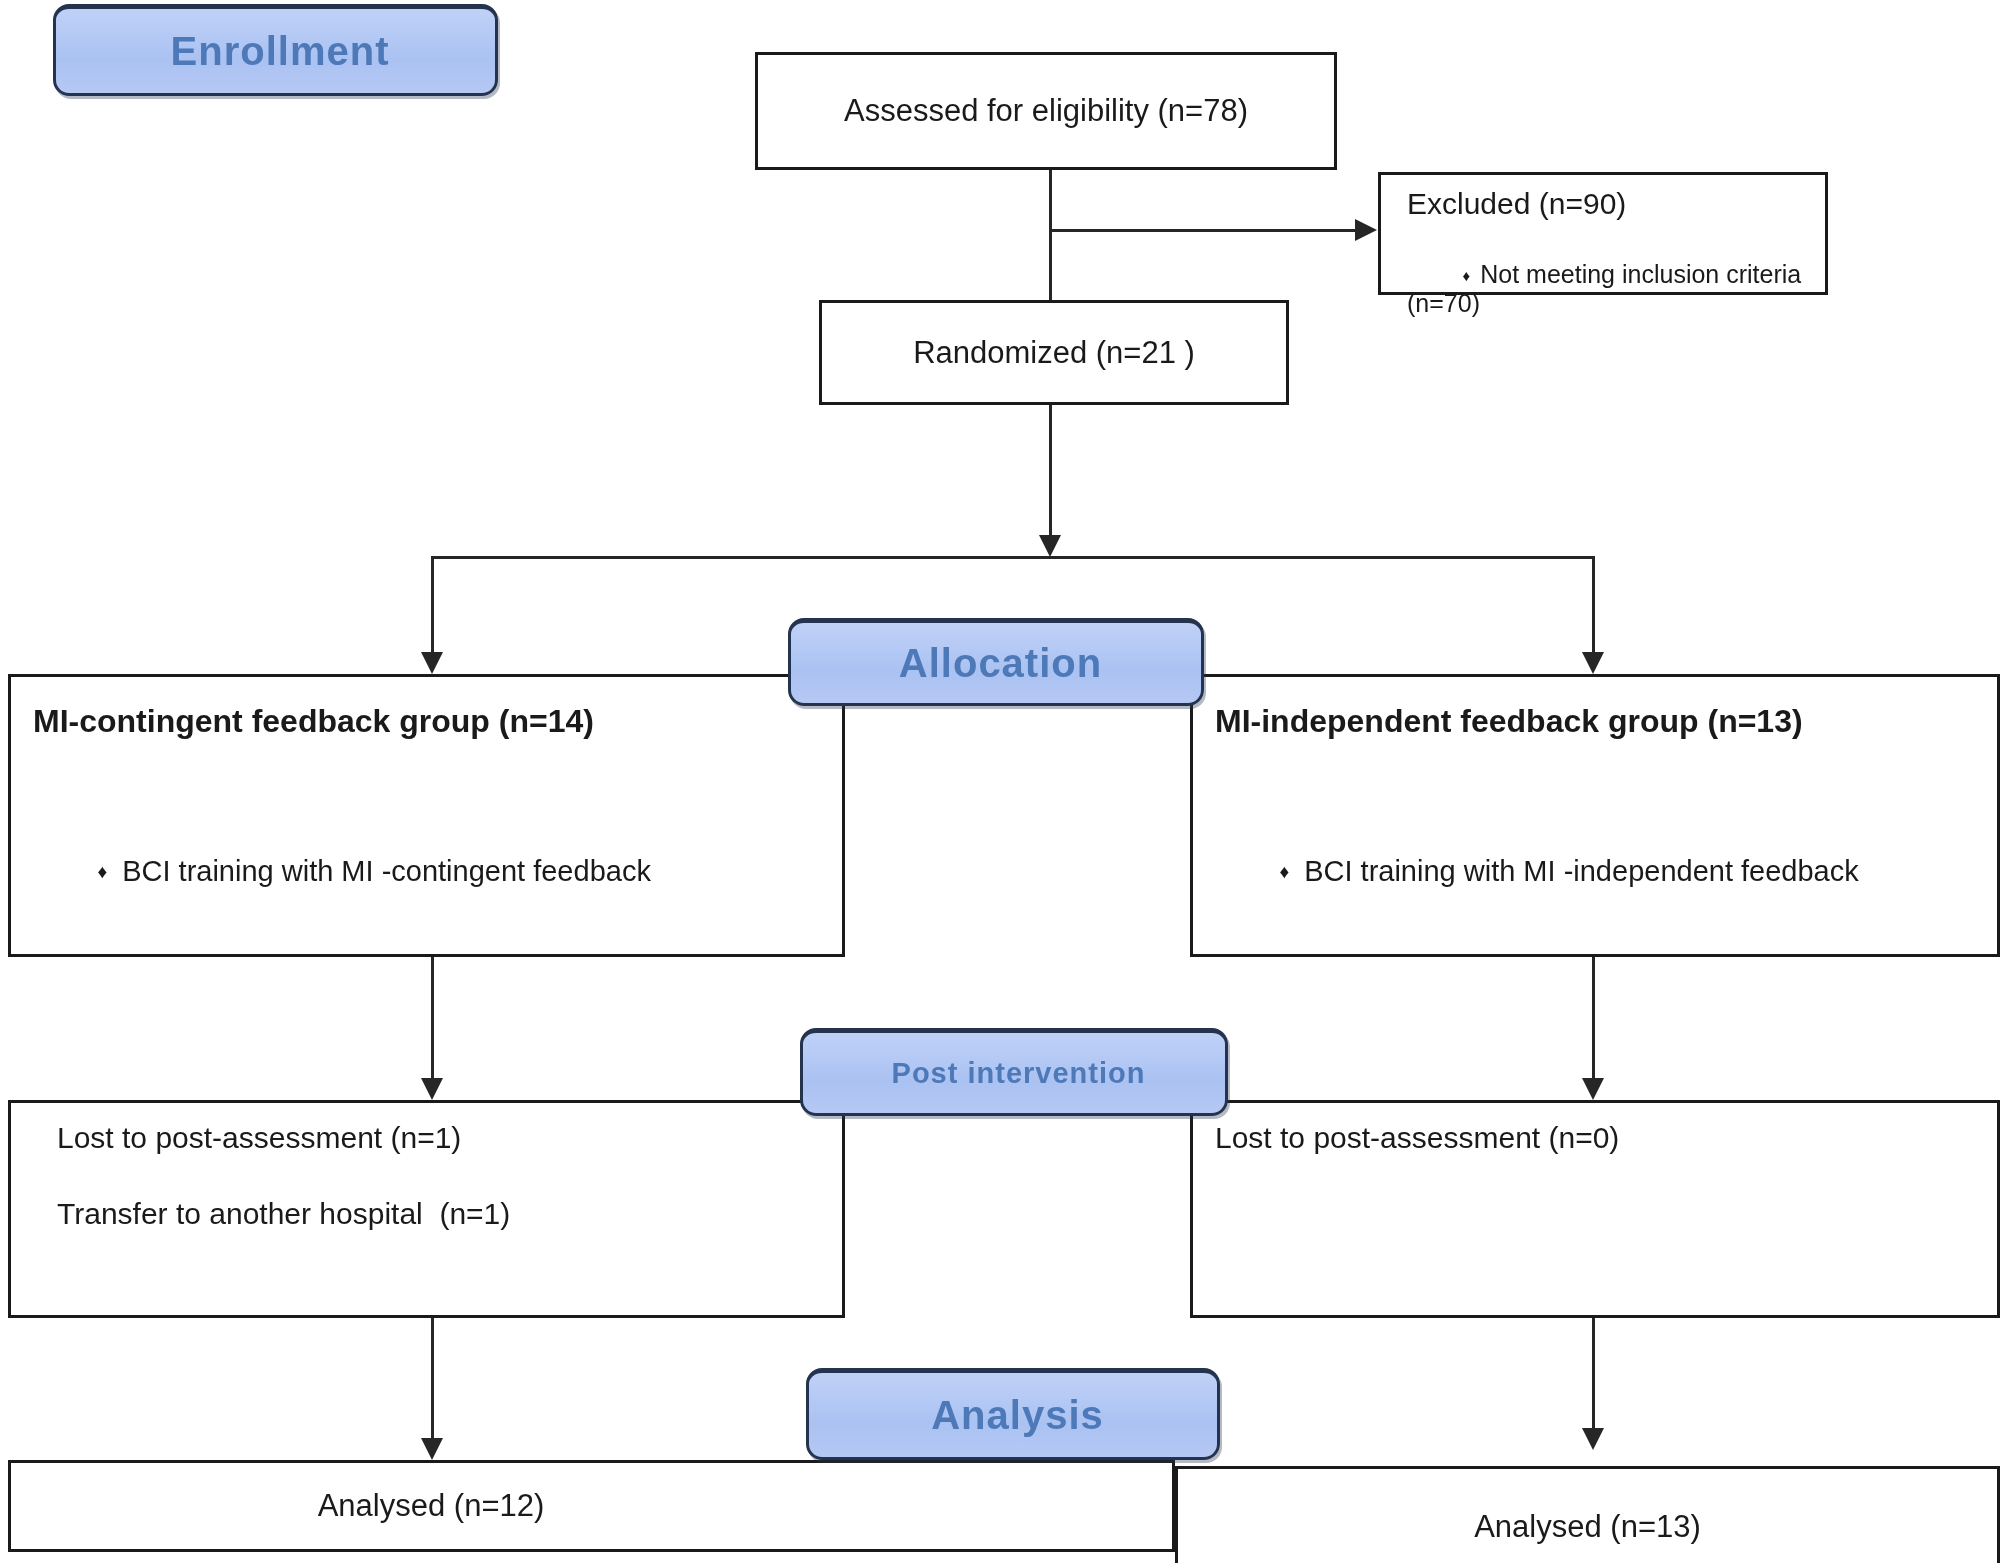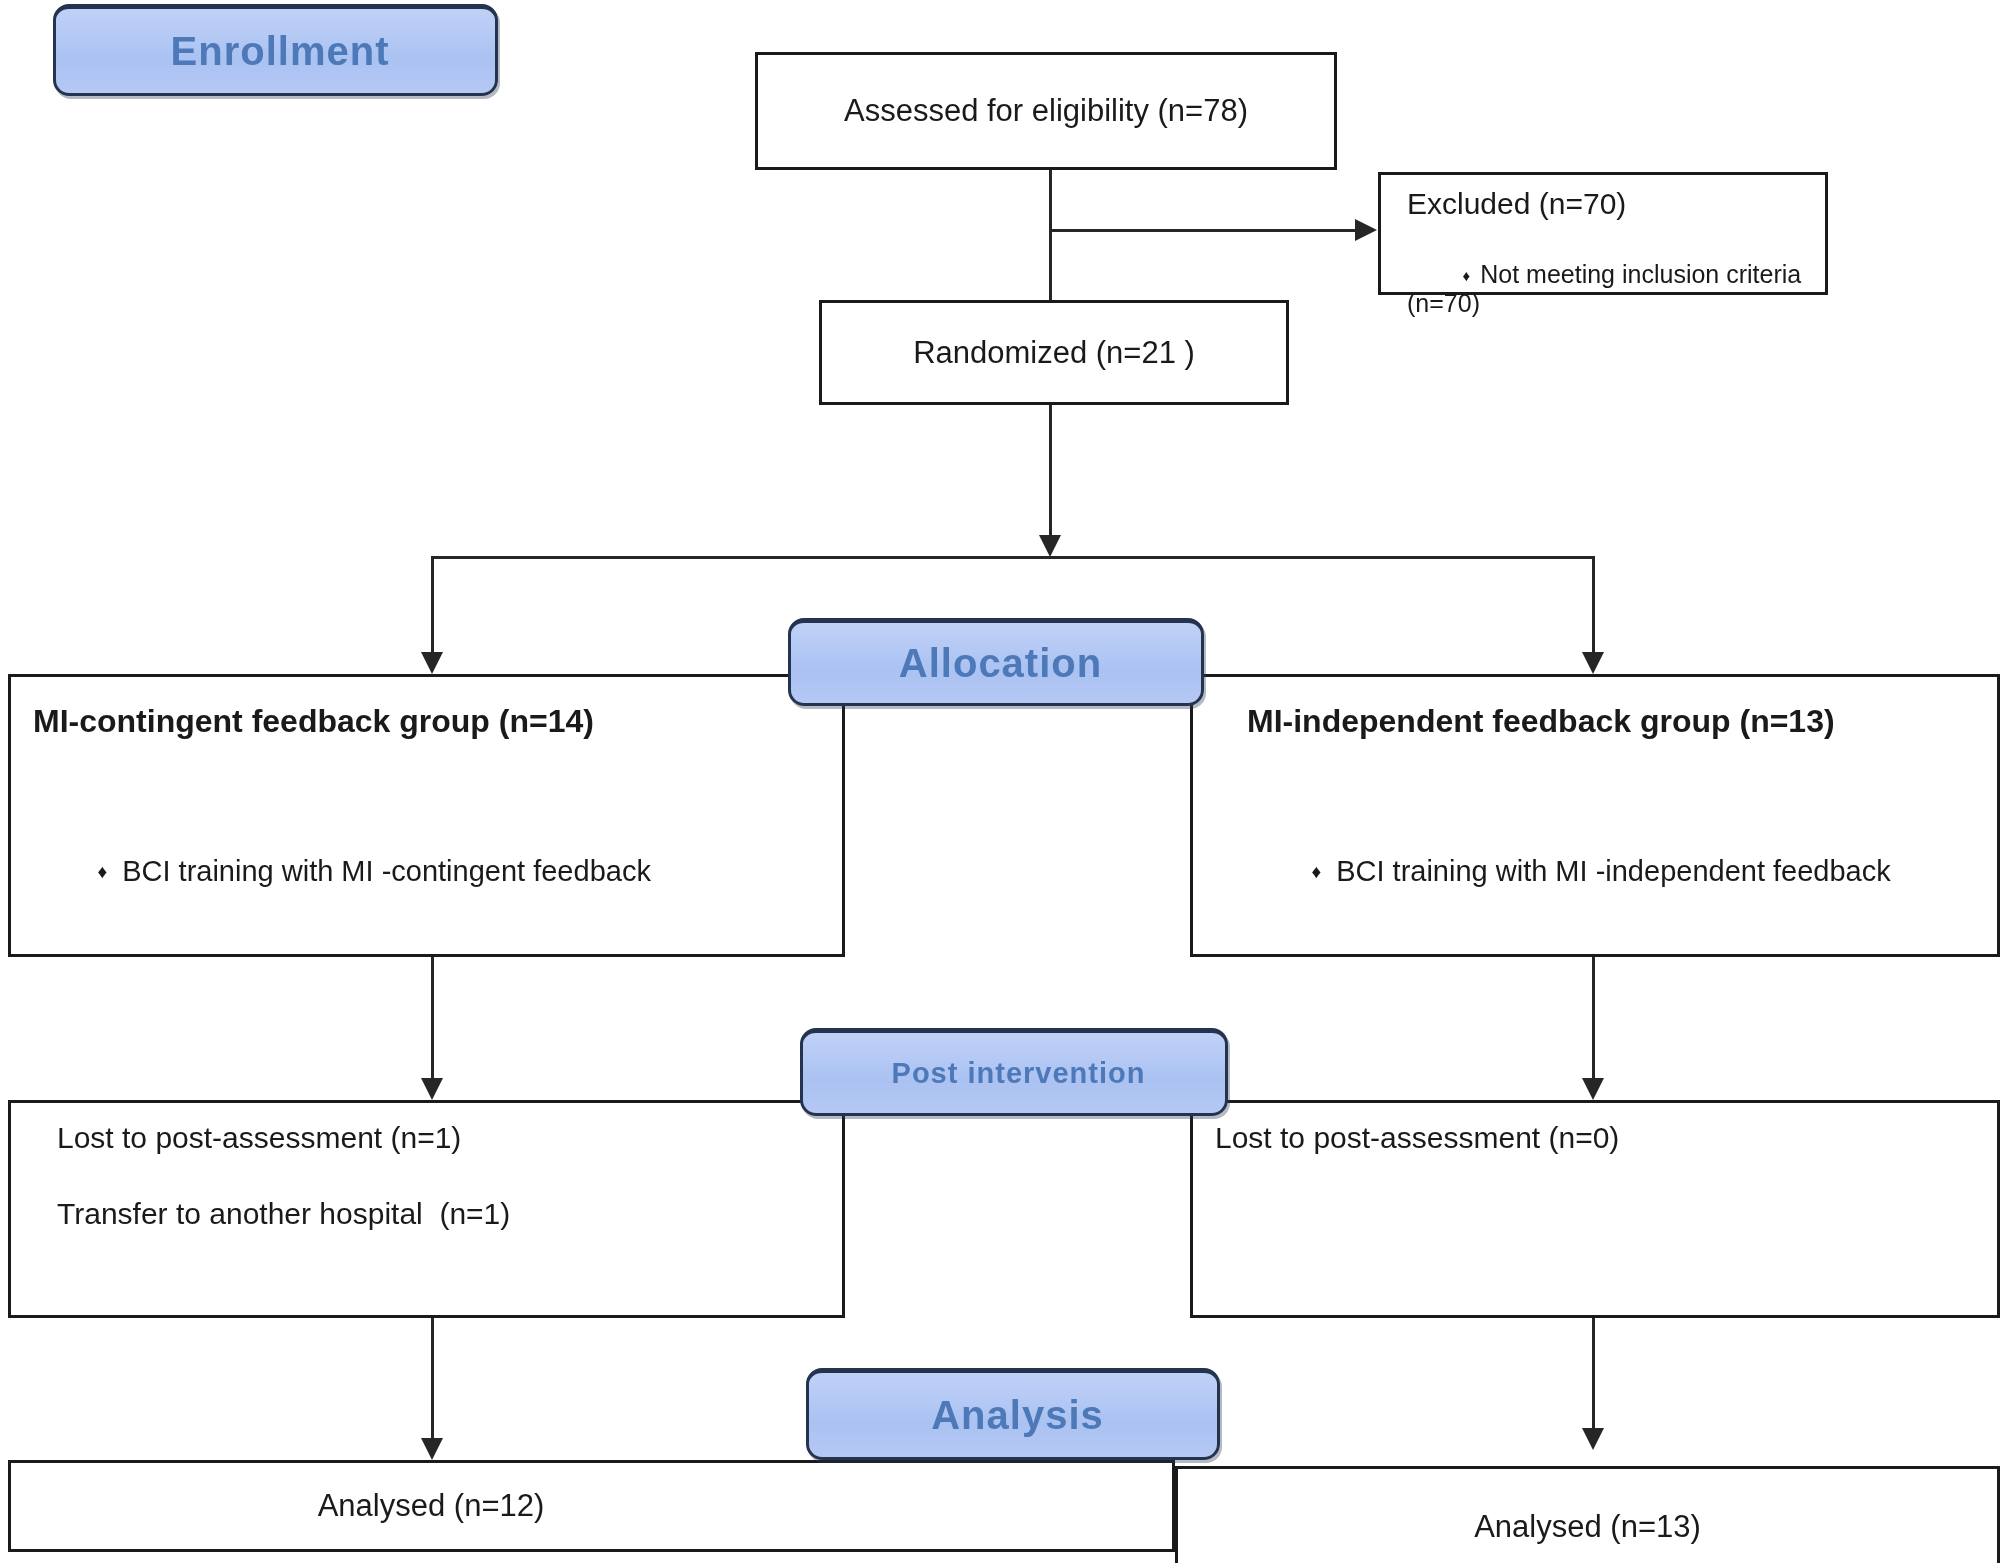--- a/index.html
+++ b/index.html
@@ -111,41 +111,41 @@
   <div class="arrow-down" style="left:421px; top:1438px;"></div>
   <div class="line" style="left:1592px; top:1316px; width:3px; height:113px;"></div>
   <div class="arrow-down" style="left:1582px; top:1428px;"></div>
 
   <div class="box box-center" style="left:755px; top:52px; width:582px; height:118px;">
     <span class="box-text">Assessed for eligibility (n=78)</span>
   </div>
 
   <div class="box" style="left:1378px; top:172px; width:450px; height:123px;">
     <div class="excl-pad">
-      <div class="excl-title">Excluded (n=70)</div>
+      <div class="excl-title">Excluded (n=90)</div>
       <div class="excl-bullet">
         <span class="bullet-glyph">♦</span><span>Not meeting inclusion criteria (n=70)</span>
       </div>
     </div>
   </div>
 
   <div class="box box-center" style="left:819px; top:300px; width:470px; height:105px;">
     <span class="box-text">Randomized (n=21 )</span>
   </div>
 
   <div class="box" style="left:8px; top:674px; width:837px; height:283px;">
     <div class="group-pad">
       <div class="group-title">MI-contingent feedback group (n=14)</div>
       <div class="bullet-row">
         <span class="bullet-glyph">♦</span><span>BCI training with MI -contingent feedback</span>
       </div>
     </div>
   </div>
 
-  <div class="box" style="left:1190px; top:674px; width:810px; height:283px;padding-left:32px;">
+  <div class="box" style="left:1190px; top:674px; width:810px; height:283px;">
     <div class="group-pad">
       <div class="group-title">MI-independent feedback group (n=13)</div>
       <div class="bullet-row">
         <span class="bullet-glyph">♦</span><span>BCI training with MI -independent feedback</span>
       </div>
     </div>
   </div>
 
   <div class="box" style="left:8px; top:1100px; width:837px; height:218px;padding-left:24px;">
     <div class="post-pad">

